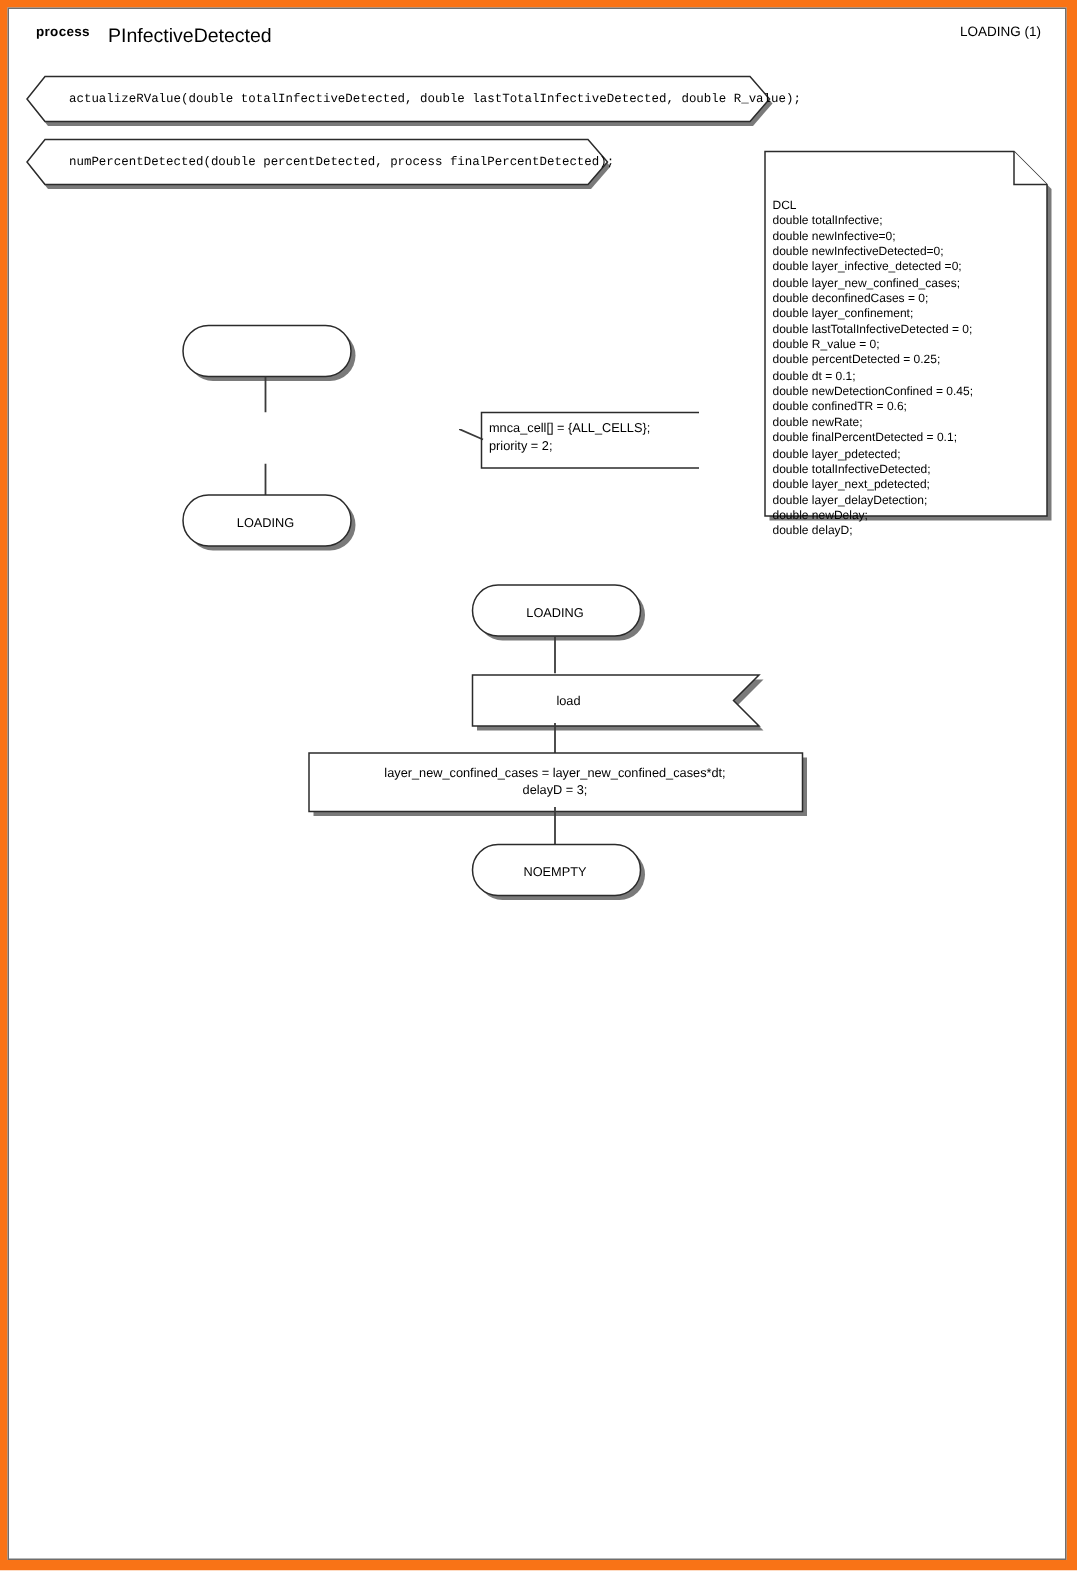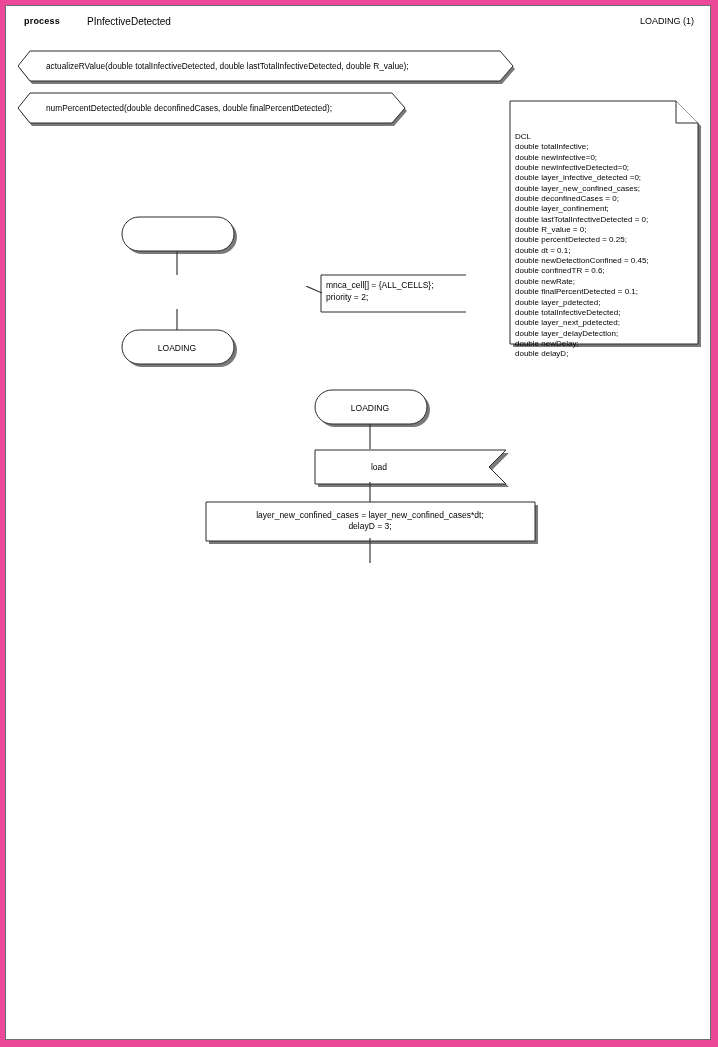--- a/index.html
+++ b/index.html
@@ -10,21 +10,21 @@
   }
   body {
     font-family: "Liberation Sans", sans-serif;
     color: #000000;
   }
 
   #page {
     position: relative;
     width: 718px;
     height: 1047px;
-    background: #ec4899;
+    background: #f97316;
     overflow: hidden;
   }
 
   
   .page-frame {
     position: absolute;
     left: 5px;
     top: 5px;
     width: 706px;
     height: 1035px;
@@ -38,23 +38,23 @@
     position: absolute;
     left: 24px;
     top: 16px;
     font-size: 9px;
     font-weight: bold;
     letter-spacing: 0.2px;
     white-space: nowrap;
   }
   .hdr-name {
     position: absolute;
-    left: 87px;
+    left: 72px;
     top: 16px;
-    font-size: 10px;
+    font-size: 13px;
     white-space: nowrap;
   }
   .hdr-page {
     position: absolute;
     right: 24px;
     top: 16px;
     font-size: 9px;
     white-space: nowrap;
   }
 
@@ -81,20 +81,21 @@
     white-space: pre;
     pointer-events: none;
   }
   .node .lbl.left {
     justify-content: flex-start;
     text-align: left;
   }
   .node .lbl.pad-l {
     padding-left: 28px;
     box-sizing: border-box;
+    font-family: Liberation Mono, monospace;
   }
 
   
   .shape {
     fill: #ffffff;
     stroke: #2b2b2b;
     stroke-width: 1;
   }
   .shape-shadow {
     fill: #7a7a7a;
@@ -165,21 +166,21 @@
       <path class="shape" d="M12,1 L482,1 L495,16 L482,31 L12,31 L0,16 Z"></path>
     </svg>
     <div class="lbl left pad-l" style="font-size:8.3px;">actualizeRValue(double totalInfectiveDetected, double lastTotalInfectiveDetected, double R_value);</div>
   </div>
 
   <div class="node" style="left:18px; top:92px; width:388px; height:32px;">
     <svg width="390" height="34" viewBox="0 0 390 34">
       <path class="shape-shadow" d="M14,4 L376,4 L389,19 L376,34 L14,34 L2,19 Z"></path>
       <path class="shape" d="M12,1 L374,1 L387,16 L374,31 L12,31 L0,16 Z"></path>
     </svg>
-    <div class="lbl left pad-l" style="font-size:8.3px;">numPercentDetected(double deconfinedCases, double finalPercentDetected);</div>
+    <div class="lbl left pad-l" style="font-size:8.3px;">numPercentDetected(double percentDetected, process finalPercentDetected);</div>
   </div>
 
   <div class="dcl-box">
     <svg width="193" height="248" viewBox="0 0 193 248">
 
       <path class="shape-shadow" d="M4,4 L170,4 L192,26 L192,247 L4,247 Z"></path>
 
       <path class="shape" d="M1,1 L167,1 L189,23 L189,244 L1,244 Z"></path>
 
       <path class="shape" d="M167,1 L167,23 L189,23"></path>
@@ -275,14 +276,21 @@
       <path class="shape" d="M1,1 L330,1 L330,40 L1,40 Z"></path>
     </svg>
     <div class="lbl">layer_new_confined_cases = layer_new_confined_cases*dt;
 delayD = 3;</div>
   </div>
 
   <svg class="node" style="left:369px; top:538px;" width="3" height="25">
     <line class="connector" x1="1" y1="0" x2="1" y2="25"></line>
   </svg>
 
+  <div class="node" style="left:313px; top:562px; width:114px; height:38px;">
+    <svg width="118" height="42" viewBox="0 0 118 42">
+      <path class="shape-shadow" d="M22,4 L100,4 A17,17 0 0 1 100,38 L22,38 A17,17 0 0 1 22,4 Z"></path>
+      <path class="shape" d="M19,1 L97,1 A17,17 0 0 1 97,35 L19,35 A17,17 0 0 1 19,1 Z"></path>
+    </svg>
+    <div class="lbl">NOEMPTY</div>
+  </div>
 
 </div>
 
 </body></html>

